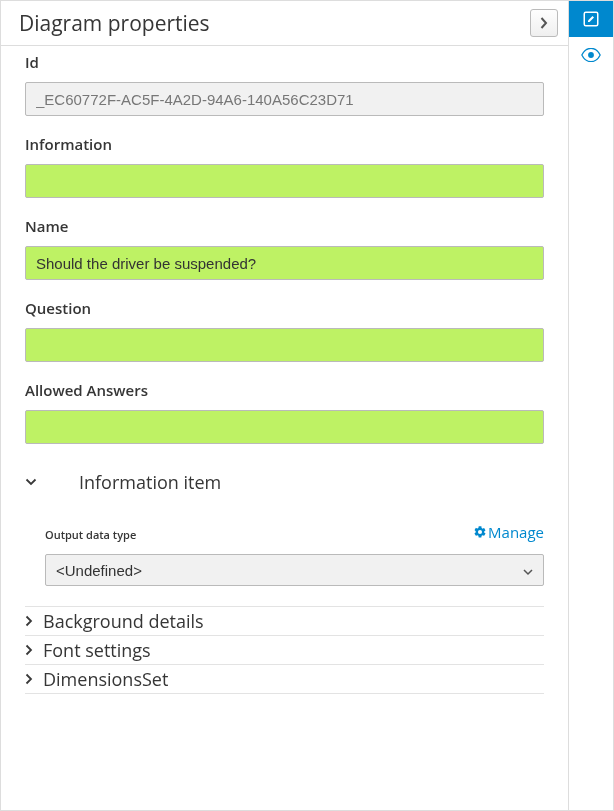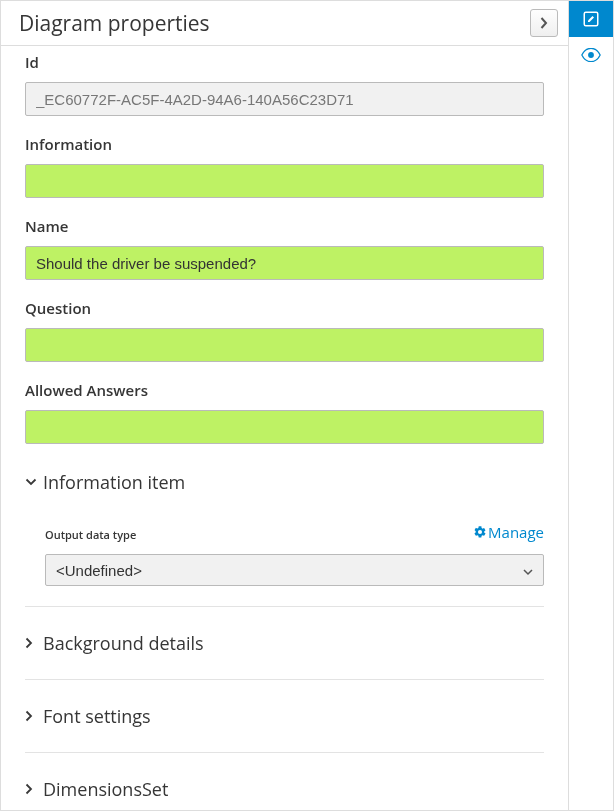--- a/index.html
+++ b/index.html
@@ -76,39 +76,40 @@
       color: #777;
     }
     .section {
       margin-top: 14px;
     }
     .section-header {
       display: flex;
       align-items: center;
       cursor: pointer;
       padding: 8px 0;
+      gap: 36px;
     }
     .section-header .chev {
       width: 18px;
       flex-shrink: 0;
       display: flex;
       align-items: center;
       color: #393939;
     }
     .section-title {
       font-size: 18px;
       font-weight: 400;
       color: #363636;
     }
     .section-body {
       padding: 20px 0 20px 20px;
     }
     .bordered-sections .section-row {
       border-bottom: 1px solid #e3e3e3;
-      padding: 24px 0;
+      padding: 2px 0;
       display: flex;
       align-items: center;
       cursor: pointer;
       text-align: right;
     }
     .bordered-sections .section-row:first-child {
       border-top: 1px solid #e3e3e3;
     }
     .bordered-sections .chev {
       width: 18px;

